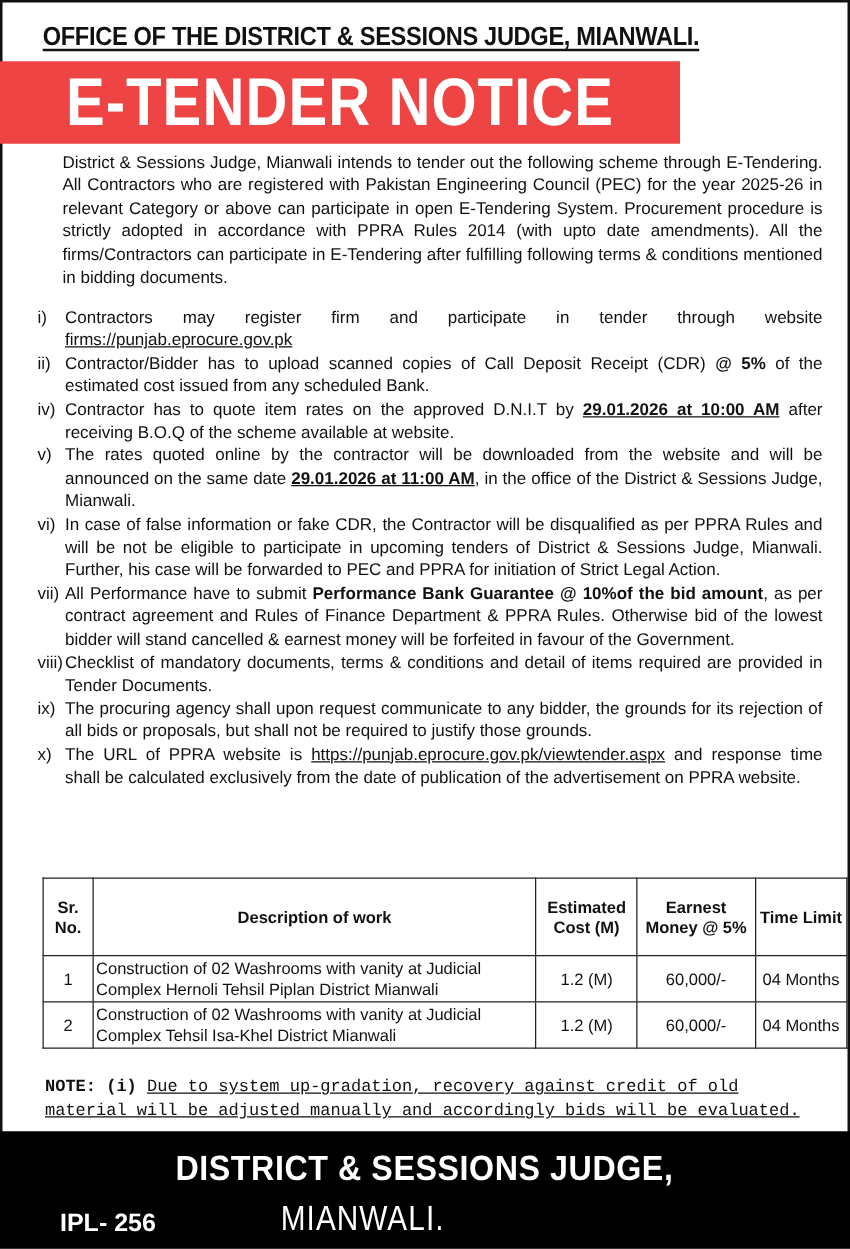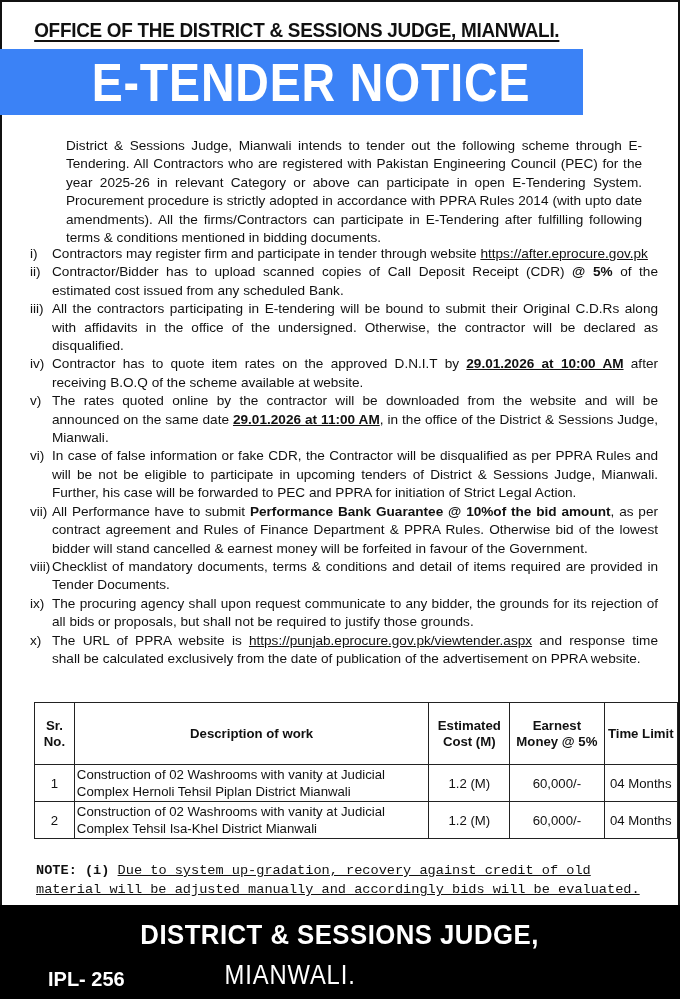--- a/index.html
+++ b/index.html
@@ -1,24 +1,24 @@
 <!DOCTYPE html>
 <html><head>
 <meta charset="utf-8">
 <style>
   html, body { margin: 0; padding: 0; background: #fff; }
   body { width: 680px; height: 999px; overflow: hidden; position: relative; font-family: "Liberation Sans", sans-serif; color: #111; }
   .frame { position: absolute; left: 0; top: 0; width: 676px; height: 995px; border: 2px solid #111; background: #fff; }
   .office-title { position: absolute; left: 0; top: 18px; width: 593px; text-align: center; font-weight: bold; font-size: 21px; letter-spacing: -0.3px; }
   .office-title span { text-decoration: underline; text-decoration-thickness: 2px; text-underline-offset: 3px; transform: scaleX(0.9); display: inline-block; }
-  .banner { position: absolute; left: 0; top: 49px; width: 544px; height: 66px; background: #3b82f6; color: #fff; text-align: center; padding-left: 39px; }
+  .banner { position: absolute; left: 0; top: 49px; width: 544px; height: 66px; background: #ef4444; color: #fff; text-align: center; }
   .banner span { display: inline-block; font-weight: bold; font-size: 54px; line-height: 66px; transform: scaleX(0.86); letter-spacing: 1px; }
   .body-text { position: absolute; left: 30px; width: 628px; font-size: 13.6px; line-height: 18.4px; }
   .intro { top: 121px; left: 50px; width: 608px; text-align: justify; }
-  .intro p { margin: 16px; }
+  .intro p { margin: 0; }
   .items { top: 245px; }
   .item { display: flex; margin: 0 0 0 0; }
   .item .num { width: 22px; flex: 0 0 22px; }
   .item .txt { flex: 1; text-align: justify; }
   .u { text-decoration: underline; }
   .b { font-weight: bold; }
   .link { text-decoration: underline; }
   table.works { position: absolute; left: 34px; top: 702px; width: 644px; border-collapse: collapse; font-size: 13.2px; }
   table.works th, table.works td { border: 1px solid #222; padding: 0 2px; }
   table.works th { font-weight: bold; height: 61px; text-align: center; line-height: 16px; }
@@ -43,29 +43,25 @@
 
 <div class="banner"><span>E-TENDER NOTICE</span></div>
 
 <div class="body-text intro">
     <p>District &amp; Sessions Judge, Mianwali intends to tender out the following scheme through E-Tendering. All Contractors who are registered with Pakistan Engineering Council (PEC) for the year 2025-26 in relevant Category or above can participate in open E-Tendering System. Procurement procedure is strictly adopted in accordance with PPRA Rules 2014 (with upto date amendments). All the firms/Contractors can participate in E-Tendering after fulfilling following terms &amp; conditions mentioned in bidding documents.</p>
   </div>
 
 <div class="body-text items">
   <div class="item">
     <span class="num">i)</span>
-    <span class="txt"><span>Contractors may register firm and participate in tender through website </span><span class="link">https://after.eprocure.gov.pk</span></span>
+    <span class="txt"><span>Contractors may register firm and participate in tender through website </span><span class="link">firms://punjab.eprocure.gov.pk</span></span>
   </div>
   <div class="item">
     <span class="num">ii)</span>
     <span class="txt"><span>Contractor/Bidder has to upload scanned copies of Call Deposit Receipt (CDR) </span><span class="b">@ 5%</span><span> of the estimated cost issued from any scheduled Bank.</span></span>
-  </div>
-  <div class="item">
-    <span class="num">iii)</span>
-    <span class="txt">All the contractors participating in E-tendering will be bound to submit their Original C.D.Rs along with affidavits in the office of the undersigned. Otherwise, the contractor will be declared as disqualified.</span>
   </div>
   <div class="item">
     <span class="num">iv)</span>
     <span class="txt"><span>Contractor has to quote item rates on the approved D.N.I.T by </span><span class="b u">29.01.2026 at 10:00 AM</span><span> after receiving B.O.Q of the scheme available at website.</span></span>
   </div>
   <div class="item">
     <span class="num">v)</span>
     <span class="txt"><span>The rates quoted online by the contractor will be downloaded from the website and will be announced on the same date </span><span class="b u">29.01.2026 at 11:00 AM</span><span>, in the office of the District &amp; Sessions Judge, Mianwali.</span></span>
   </div>
   <div class="item">

